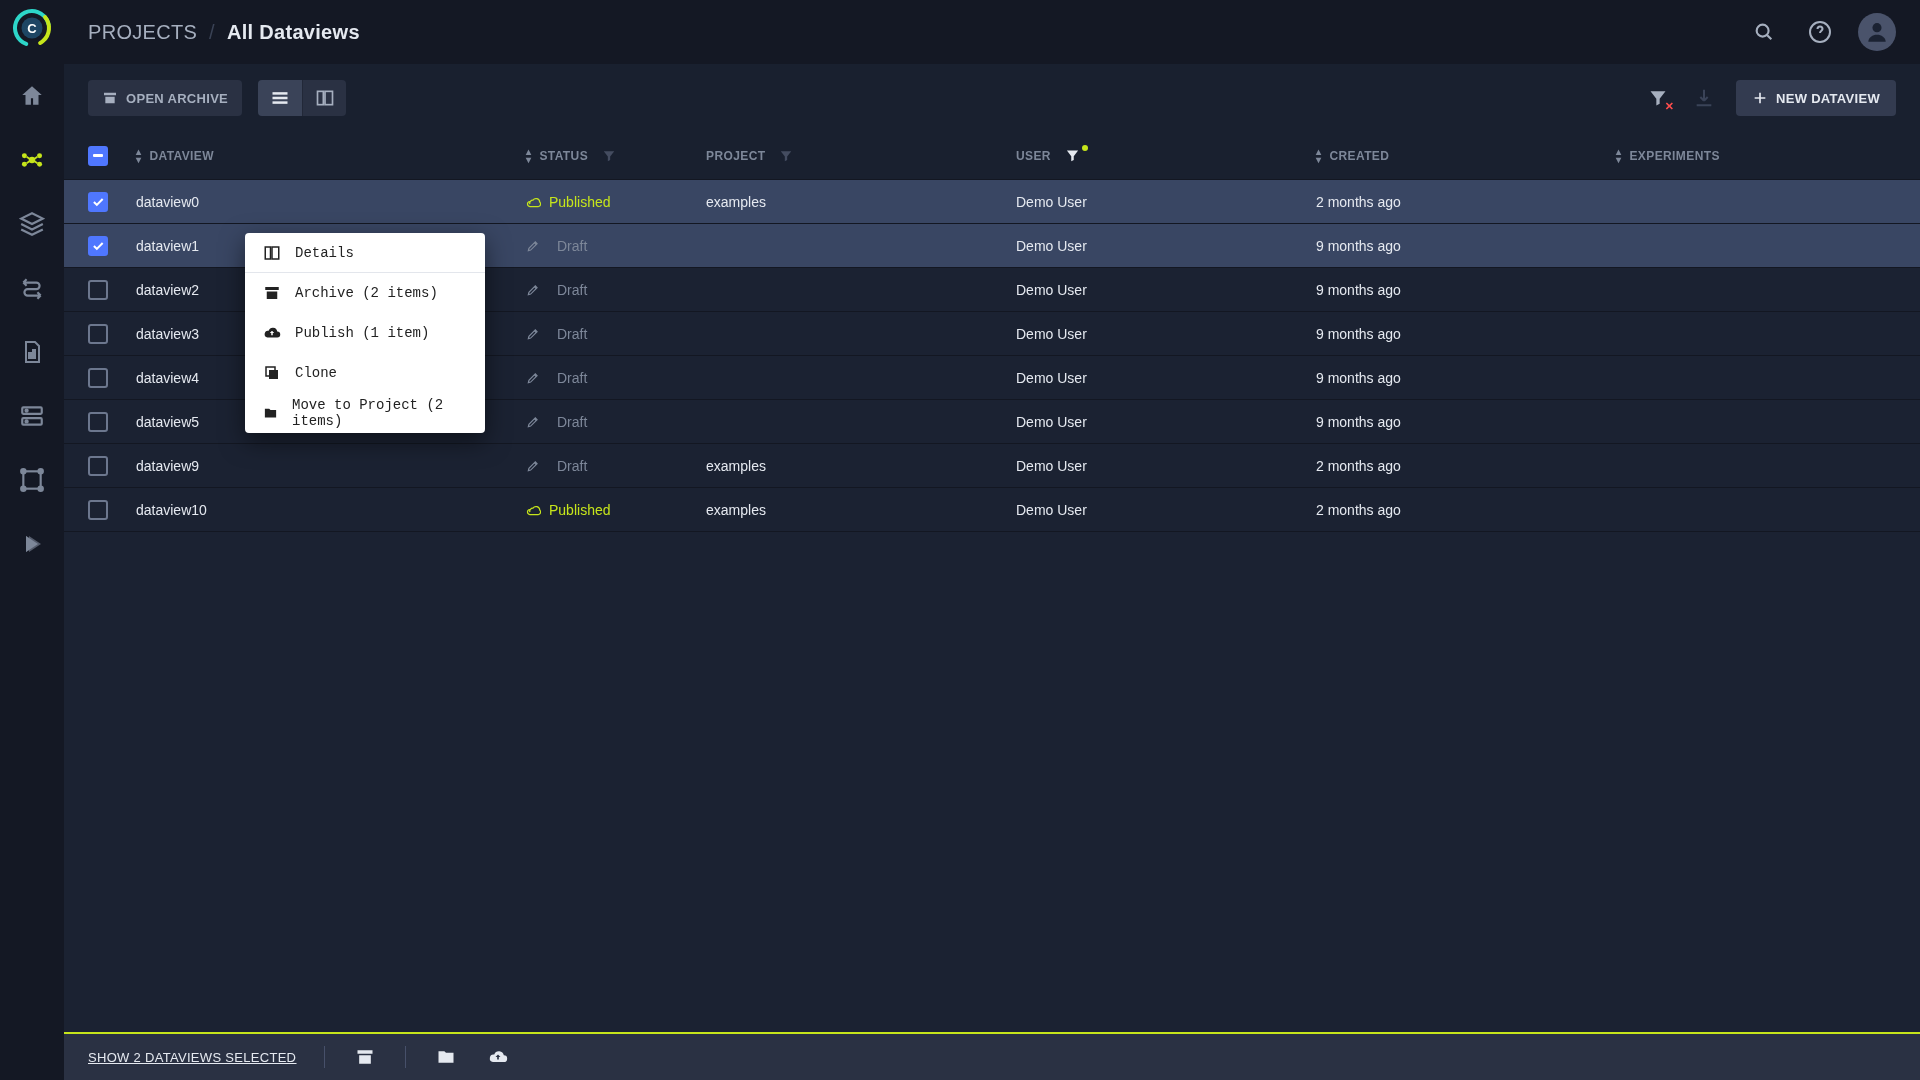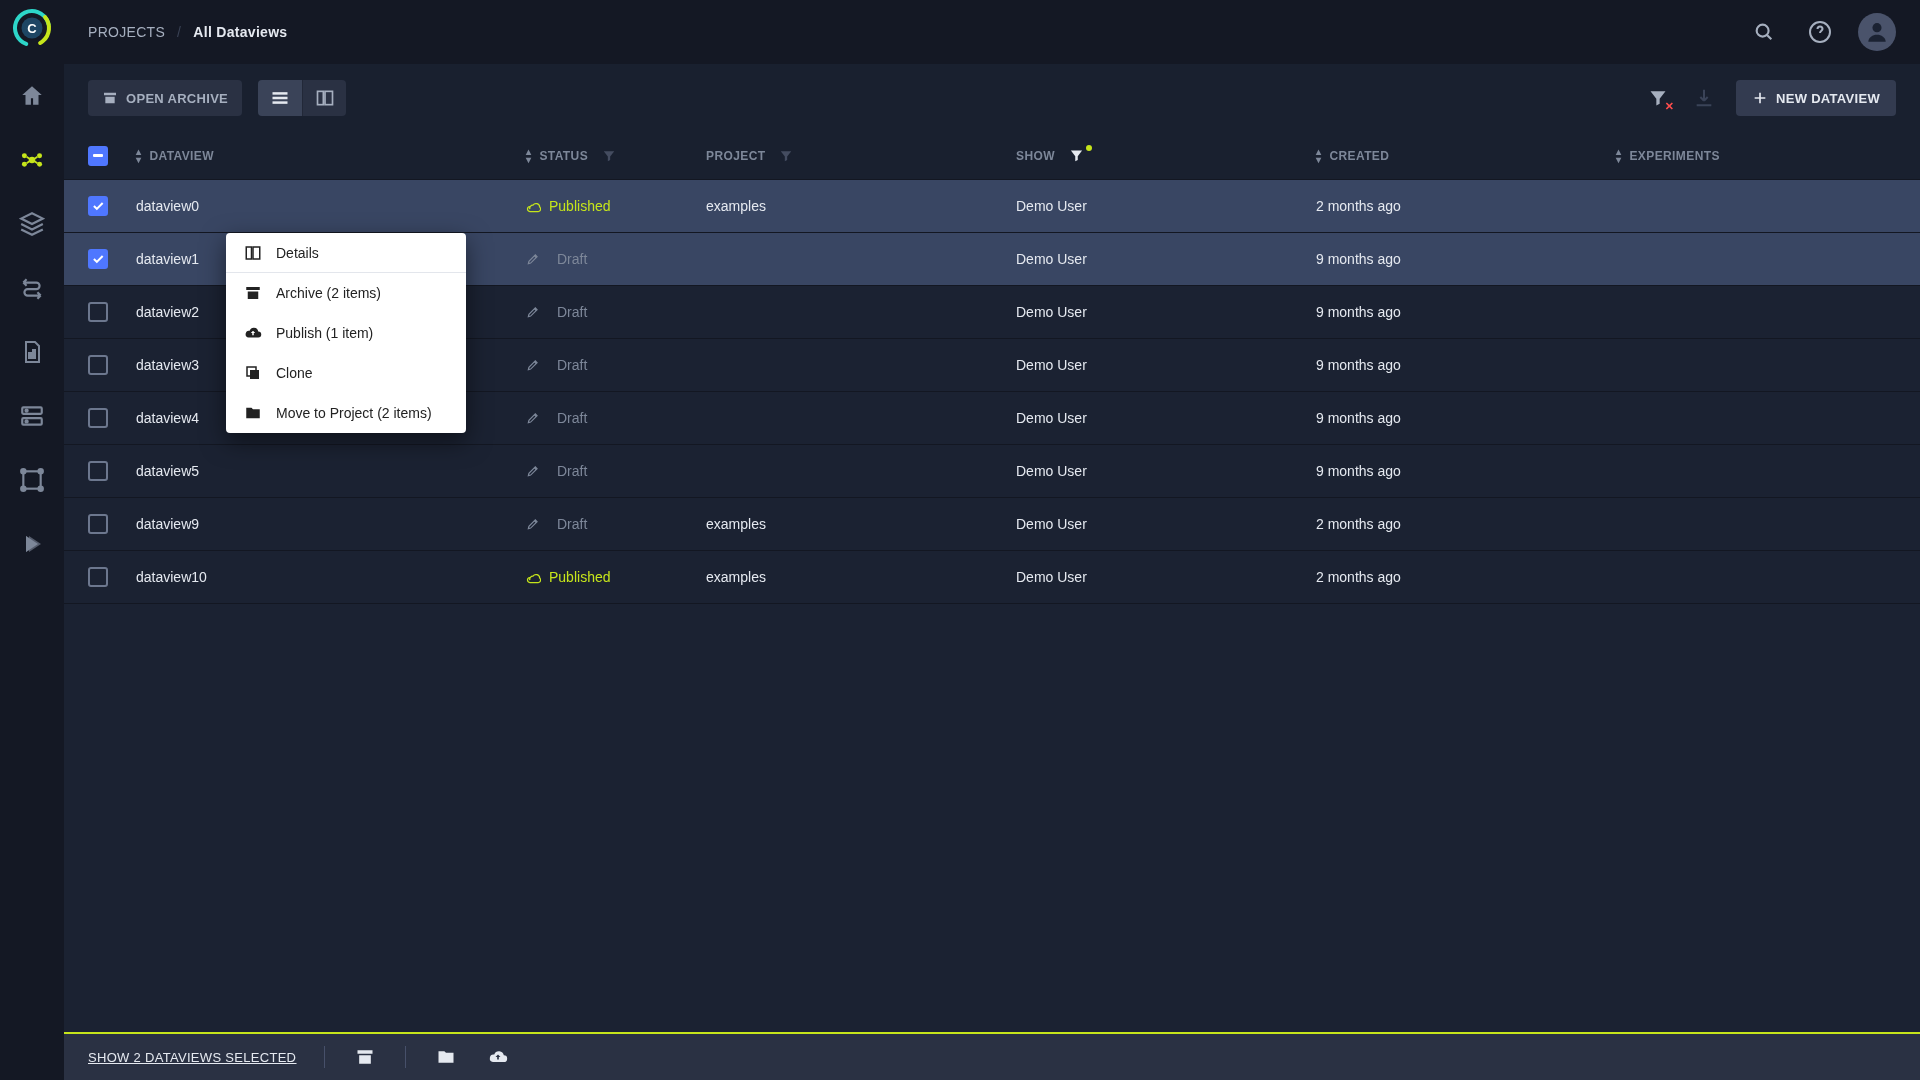--- a/index.html
+++ b/index.html
@@ -35,21 +35,21 @@
   .rail-btn{ width:40px; height:40px; display:flex; align-items:center; justify-content:center; border-radius:6px; cursor:pointer; color:var(--text-dim); }
   .rail-btn.active{ color:var(--accent); }
   svg{ display:block; }
 
   
   .header{
     position:absolute; left:64px; right:0; top:0; height:64px;
     background:var(--bg-header); display:flex; align-items:center;
     padding:0 24px; z-index:100;
   }
-  .breadcrumb{ display:flex; align-items:center; gap:12px; font-size:14px; letter-spacing:.3px;}
+  .breadcrumb{ display:flex; align-items:center; gap:12px; font-size:20px; letter-spacing:.3px;}
   .breadcrumb .crumb{ color:var(--text-mid); text-transform:uppercase; font-weight:500;}
   .breadcrumb .sep{ color:#3a4255;}
   .breadcrumb .current{ color:var(--text-bright); font-weight:600;}
   .header-right{ margin-left:auto; display:flex; align-items:center; gap:20px;}
   .icon-btn{ width:36px; height:36px; display:flex; align-items:center; justify-content:center; color:var(--text-mid); cursor:pointer; border-radius:50%;}
   .avatar{ width:38px; height:38px; border-radius:50%; background:#4a536b; display:flex; align-items:center; justify-content:center; color:#1b2232; cursor:pointer;}
 
   
   .content{ position:absolute; left:64px; right:0; top:64px; bottom:0; display:flex; flex-direction:column; background:var(--bg-main);}
 
@@ -103,21 +103,21 @@
   .filter-mini.lit{ color:var(--text-bright);}
   .filter-dot{ width:6px; height:6px; background:var(--accent); border-radius:50%; position:relative; top:-8px; left:-4px;}
 
   .check{ width:20px; height:20px; border:2px solid #6c778e; border-radius:3px; display:inline-flex; align-items:center; justify-content:center; cursor:pointer; color:white; background:transparent;}
   .check.checked{ background:var(--blue); border-color:var(--blue);}
   .check.indet{ background:var(--blue); border-color:var(--blue);}
   .check.indet::after{ content:""; width:10px; height:2.5px; background:white; border-radius:1px;}
   .check svg{ width:14px; height:14px;}
 
   .row{
-    height:53px; display:flex; align-items:center; padding:0 24px;
+    height:44px; display:flex; align-items:center; padding:0 24px;
     font-size:14px; color:var(--text-bright);
     border-bottom:1px solid #131722;
   }
   .row.selected{ background:var(--bg-row-sel);}
   .row .col-name{ font-weight:500;}
   .status-pub{ color:var(--accent); display:inline-flex; align-items:center; gap:8px; font-size:14px;}
   .status-draft{ color:var(--text-dim); display:inline-flex; align-items:center; gap:17px; font-size:14px;}
 
   
   .ctx-menu{
@@ -303,21 +303,21 @@
             <path d="M3 4h18l-7 9v6l-4 2v-8z"></path>
           </svg>
       </div>
       <div class="col col-project">
         <span>PROJECT</span>
         <svg class="filter-mini" width="14" height="14" viewBox="0 0 24 24" fill="currentColor">
             <path d="M3 4h18l-7 9v6l-4 2v-8z"></path>
           </svg>
       </div>
       <div class="col col-user">
-        <span>SHOW</span>
+        <span>USER</span>
         <svg class="filter-mini lit" width="15" height="15" viewBox="0 0 24 24" fill="currentColor">
             <path d="M3 4h18l-7 9v6l-4 2v-8z"></path>
           </svg>
         <span class="filter-dot"></span>
       </div>
       <div class="col col-created">
         <span class="sort-icon">▴<br>▾</span>
         <span>CREATED</span>
       </div>
       <div class="col col-desc">
@@ -473,21 +473,21 @@
               <span>Published</span>
             </span>
           </div>
     <div class="col col-project">examples</div>
     <div class="col col-user">Demo User</div>
     <div class="col col-created">2 months ago</div>
     <div class="col col-desc"></div>
   </div>
       </div>
 
-    <div class="ctx-menu" style="left:162px; top:101px;">
+    <div class="ctx-menu" style="left:181px; top:101px;font-family:Liberation Mono, monospace;">
       <div class="ctx-item ctx-head">
         <svg width="18" height="18" viewBox="0 0 24 24" fill="none" stroke="currentColor" stroke-width="2">
             <rect x="3" y="4" width="7" height="16"></rect>
             <rect x="12" y="4" width="9" height="16"></rect>
           </svg>
         <span>Details</span>
       </div>
       <div class="ctx-item">
         <svg width="18" height="18" viewBox="0 0 24 24" fill="currentColor">
             <path d="M3 4h18v4H3zM5 10h14v10H5zM9 13h6v2H9z"></path>

